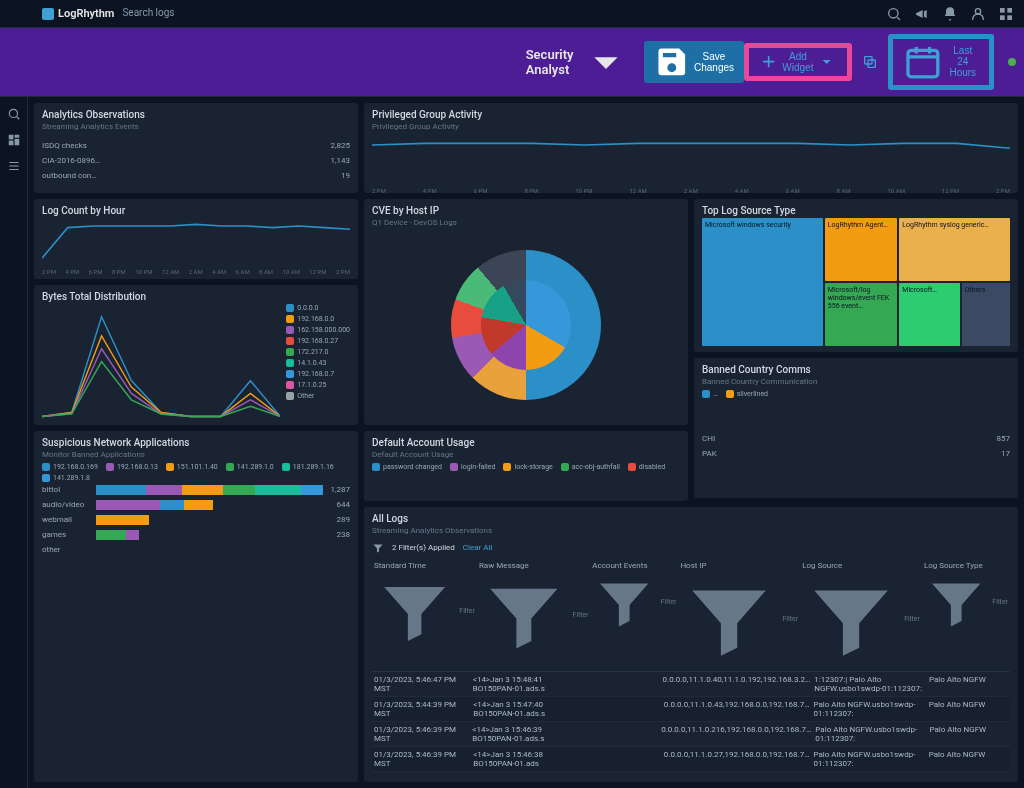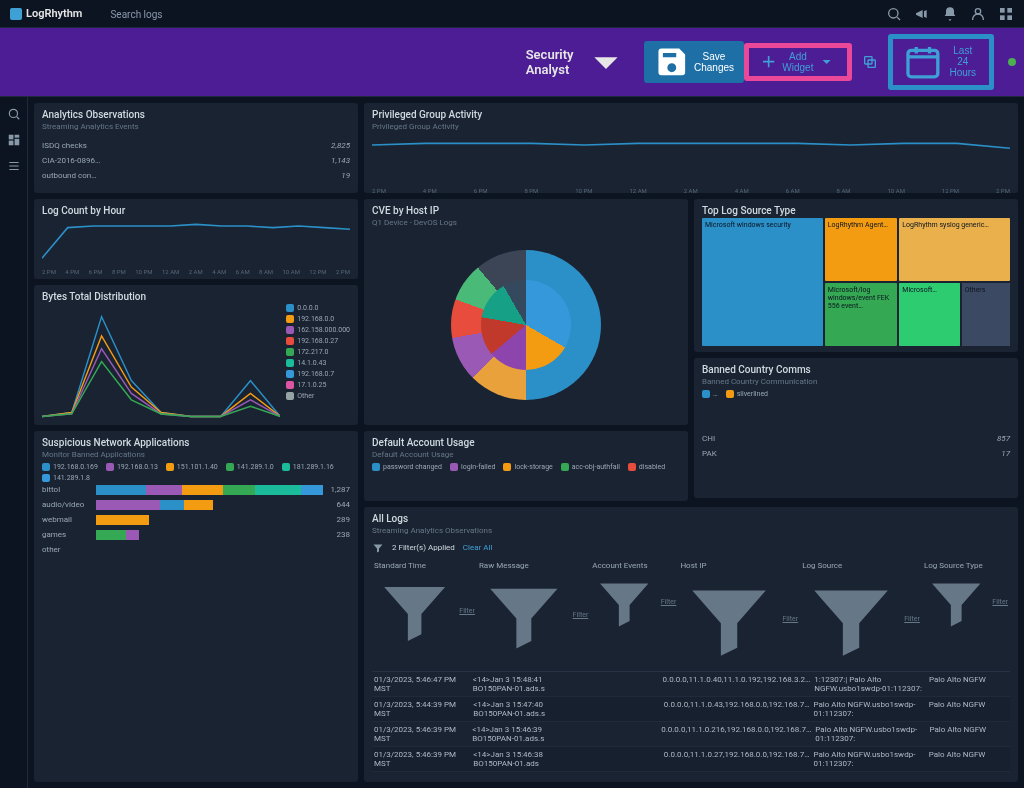--- a/index.html
+++ b/index.html
@@ -12,21 +12,21 @@
     height: 788px;
     overflow: hidden;
   }
   .app { display: flex; flex-direction: column; height: 100%; }
   
   .topbar {
     display: flex; align-items: center; justify-content: space-between;
     background: #0d1421; border-bottom: 1px solid #1f2a3d;
     padding: 4px 10px; height: 28px;
   }
-  .topbar-left { display: flex; align-items: flex-end; gap: 28px; }
+  .topbar-left { display: flex; align-items: flex-start; gap: 8px; margin-left: 32px; }
   .logo { font-weight: 600; color: #e6e6e6; font-size: 11px; display: flex; align-items: center; gap: 4px; }
   .logo-icon { width: 12px; height: 12px; background: #3fa0d6; border-radius: 2px; }
   .search-link { color: #8899aa; font-size: 10px; }
   .topbar-right { display: flex; align-items: center; gap: 12px; }
   .icon-btn { width: 16px; height: 16px; color: #8899aa; cursor: pointer; display: flex; align-items: center; justify-content: center; }
   
   .secondbar {
     display: flex; align-items: center; justify-content: flex-end;
     padding: 6px 8px; border-bottom: 1px solid #1f2a3d; background:#4c1d95;
   }
@@ -60,37 +60,37 @@
   .w-banned   { grid-column: 3; grid-row: 4 / span 2; height:140px;}
   .w-default  { grid-column: 2; grid-row: 5; height: 70px;}
   .w-suspnet  { grid-column: 1; grid-row: 5 / span 2; }
   .w-alllogs  { grid-column: 2 / span 2; grid-row: 6; }
   
   .hbars { display:flex; flex-direction:column; gap:5px; flex:1; justify-content:center;}
   .hbar-row { display:flex; align-items:center; gap:4px; }
   .hbar-label { width: 60px; font-size: 8px; color:#99a7b5; overflow:hidden; white-space:nowrap; text-overflow:ellipsis;}
   .hbar-track { flex:1; height:10px; position:relative;}
   .hbar-fill { height:100%; background:#2b90c7;}
-  .hbar-val { font-size:8px; color:#99a7b5; margin-left:12px;font-style:italic;}
+  .hbar-val { font-size:8px; color:#99a7b5; margin-left:12px;}
   
   .chart { flex:1; }
   
   .legend { display:flex; flex-wrap:wrap; gap:3px 8px; font-size:7px; color:#99a7b5; margin-bottom:3px;}
   .legend .item { display:flex; align-items:center; gap:3px;}
   .legend .sw { width:8px; height:8px; border-radius:2px;}
   
   .treemap { flex:1; display:grid; gap:2px; grid-template-columns: 2fr 1.2fr 1fr 0.8fr; grid-template-rows: 1fr 1fr; font-size:7px; color:#0d1421;}
   .treemap div { padding:3px; overflow:hidden; border-radius:1px;}
   
   .tbl { flex:1; overflow:hidden; font-size:8px;}
   .tbl-header, .tbl-row { display:grid; grid-template-columns: 1.2fr 1.3fr 1fr 1.4fr 1.4fr 1fr; gap:4px; padding:3px 2px;}
   .tbl-header { color:#99a7b5; border-bottom:1px solid #263244;}
   .tbl-row { color:#aeb9c6; border-bottom:1px solid #202a3a;}
   .tbl-row:nth-child(even){ background:#16202e;}
-  .filter-pill { font-size:7px; color:#667788; display:flex; align-items:center; gap:4px;text-decoration:underline;}
+  .filter-pill { font-size:7px; color:#667788; display:flex; align-items:center; gap:4px;}
   .logs-toolbar { display:flex; align-items:center; gap:8px; margin:3px 0 4px; font-size:8px;}
   .logs-toolbar .applied { color:#d0d9e0;}
   .logs-toolbar .clear { color:#3fa0d6; cursor:pointer;}
   
   .stackbars { display:flex; flex-direction:column; gap:5px; flex:1;}
   .stack-row { display:flex; align-items:center; gap:4px;}
   .stack-label { width:50px; font-size:8px; color:#99a7b5;}
   .stack-track { flex:1; height:10px; display:flex;}
   .stack-track span { height:100%;}
   .stack-val { font-size:8px; color:#99a7b5; margin-left:3px;}

